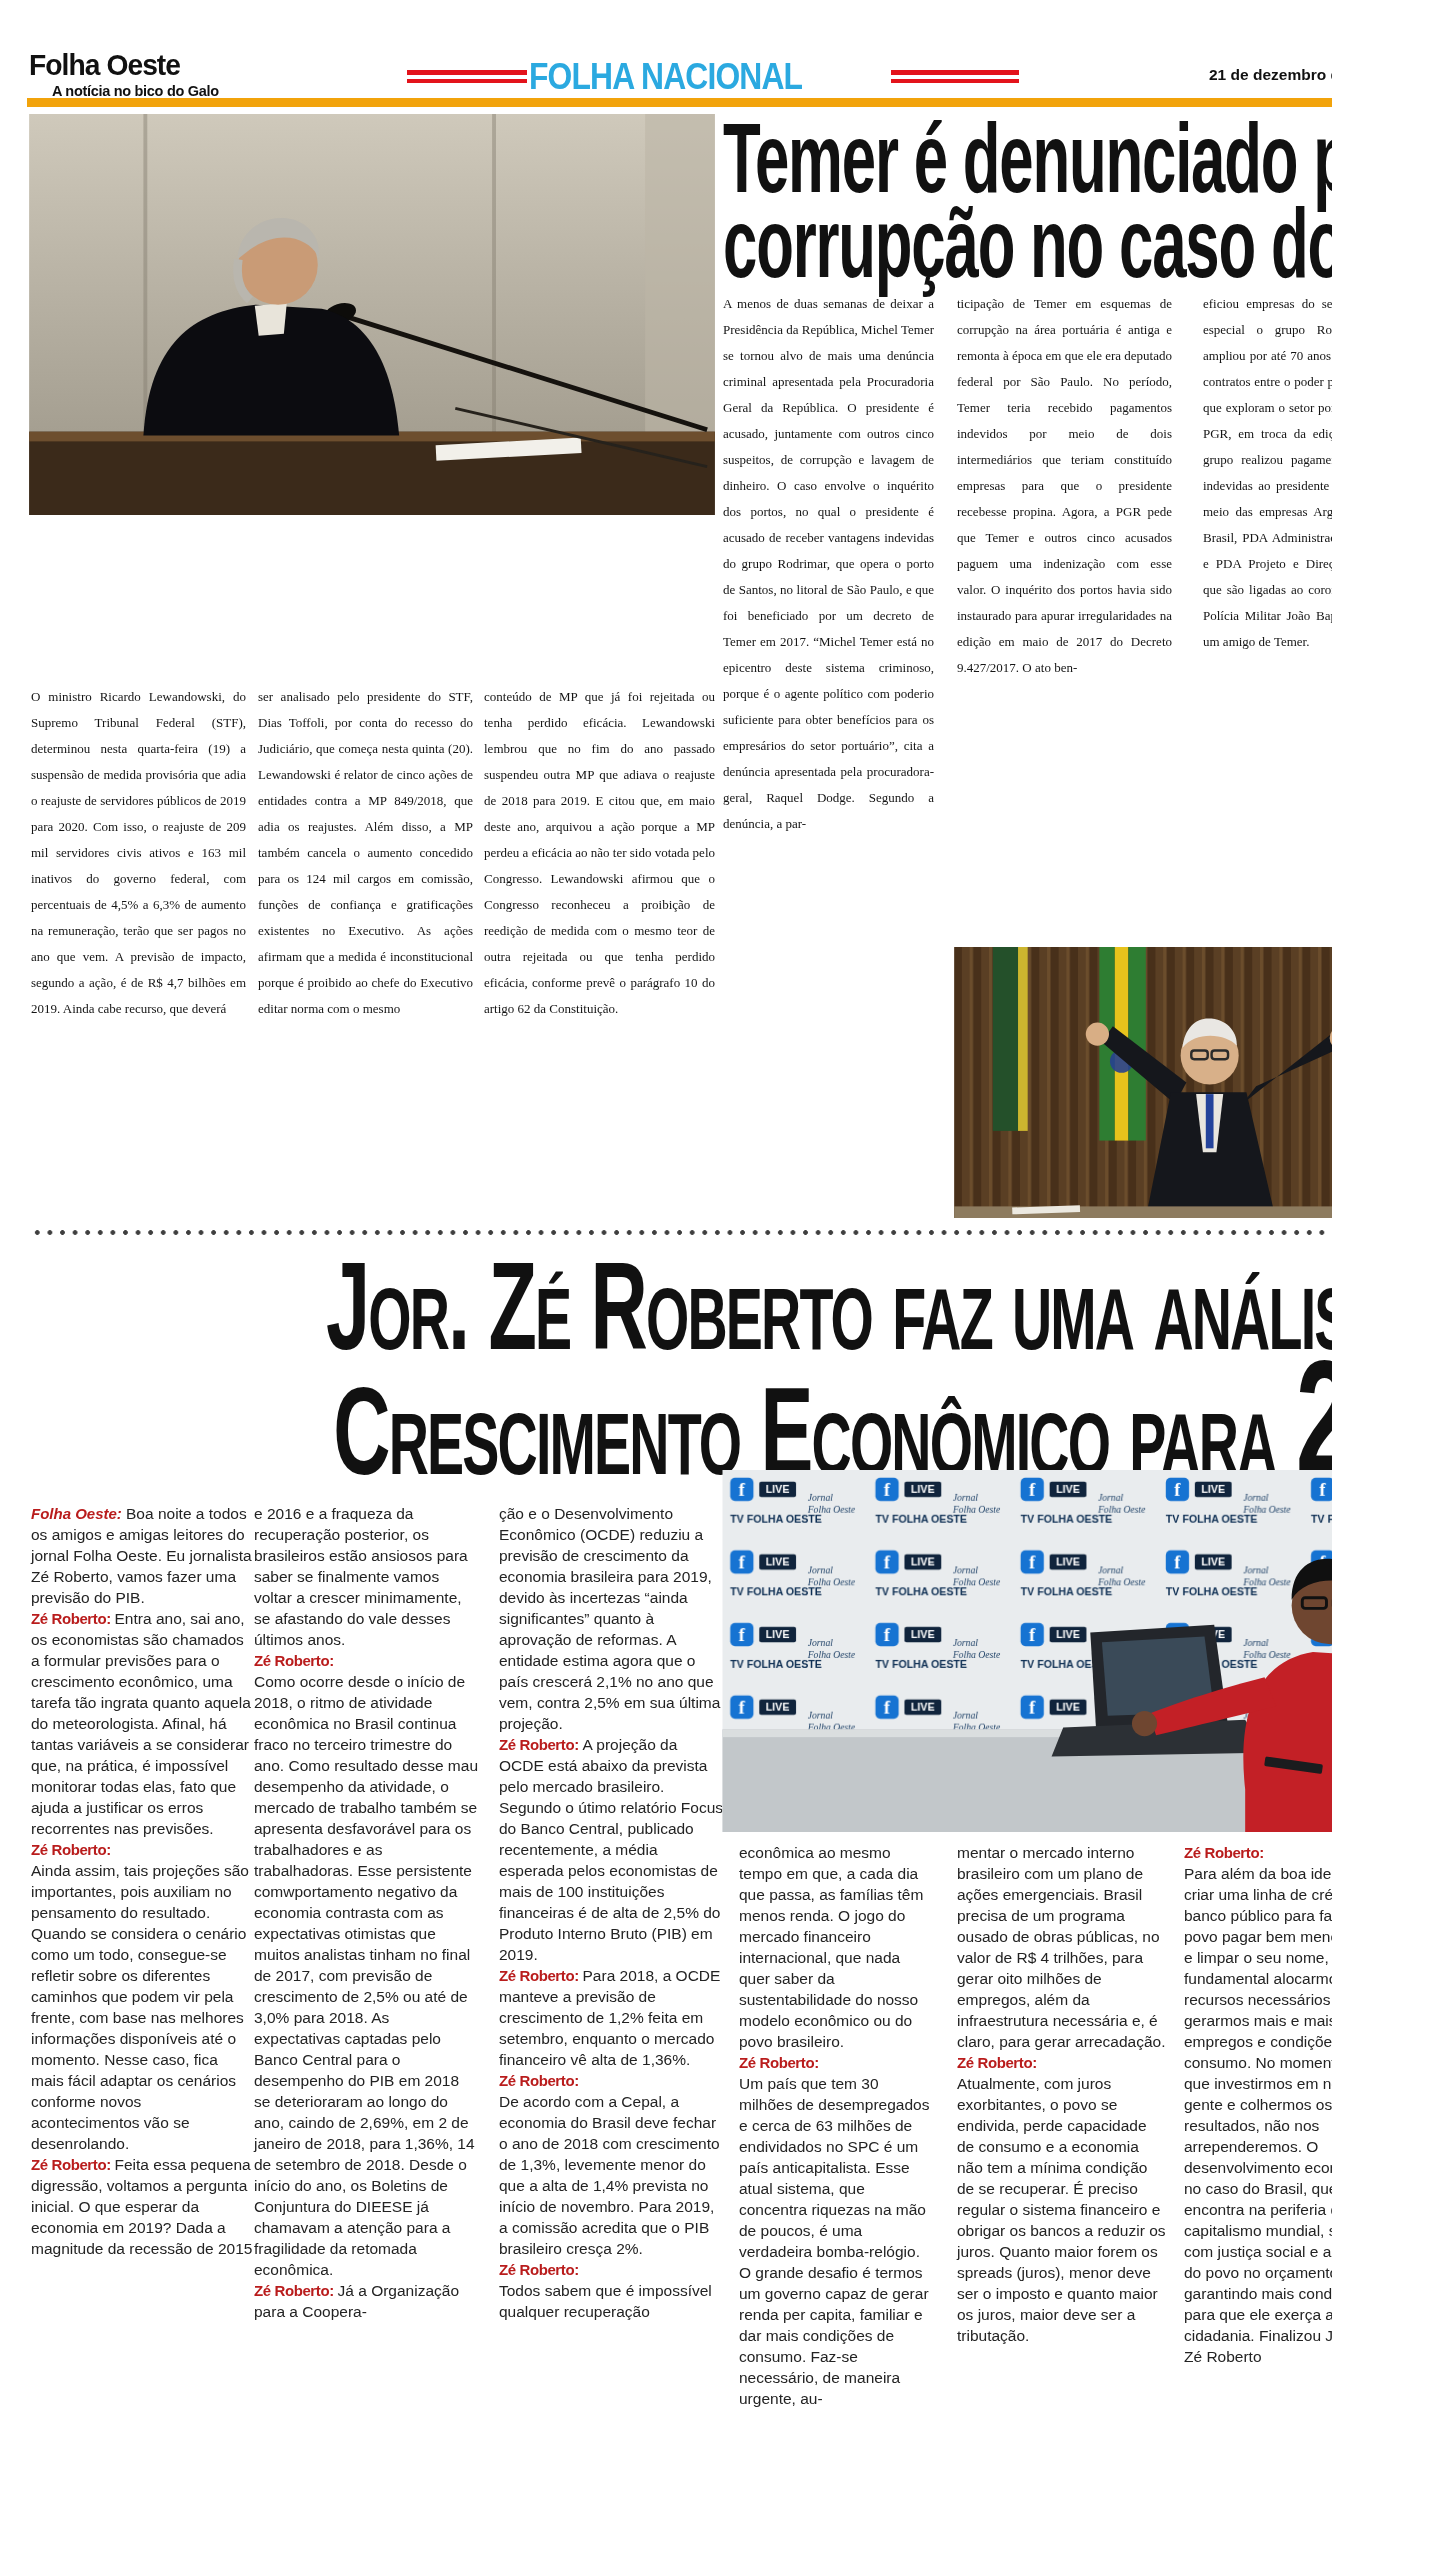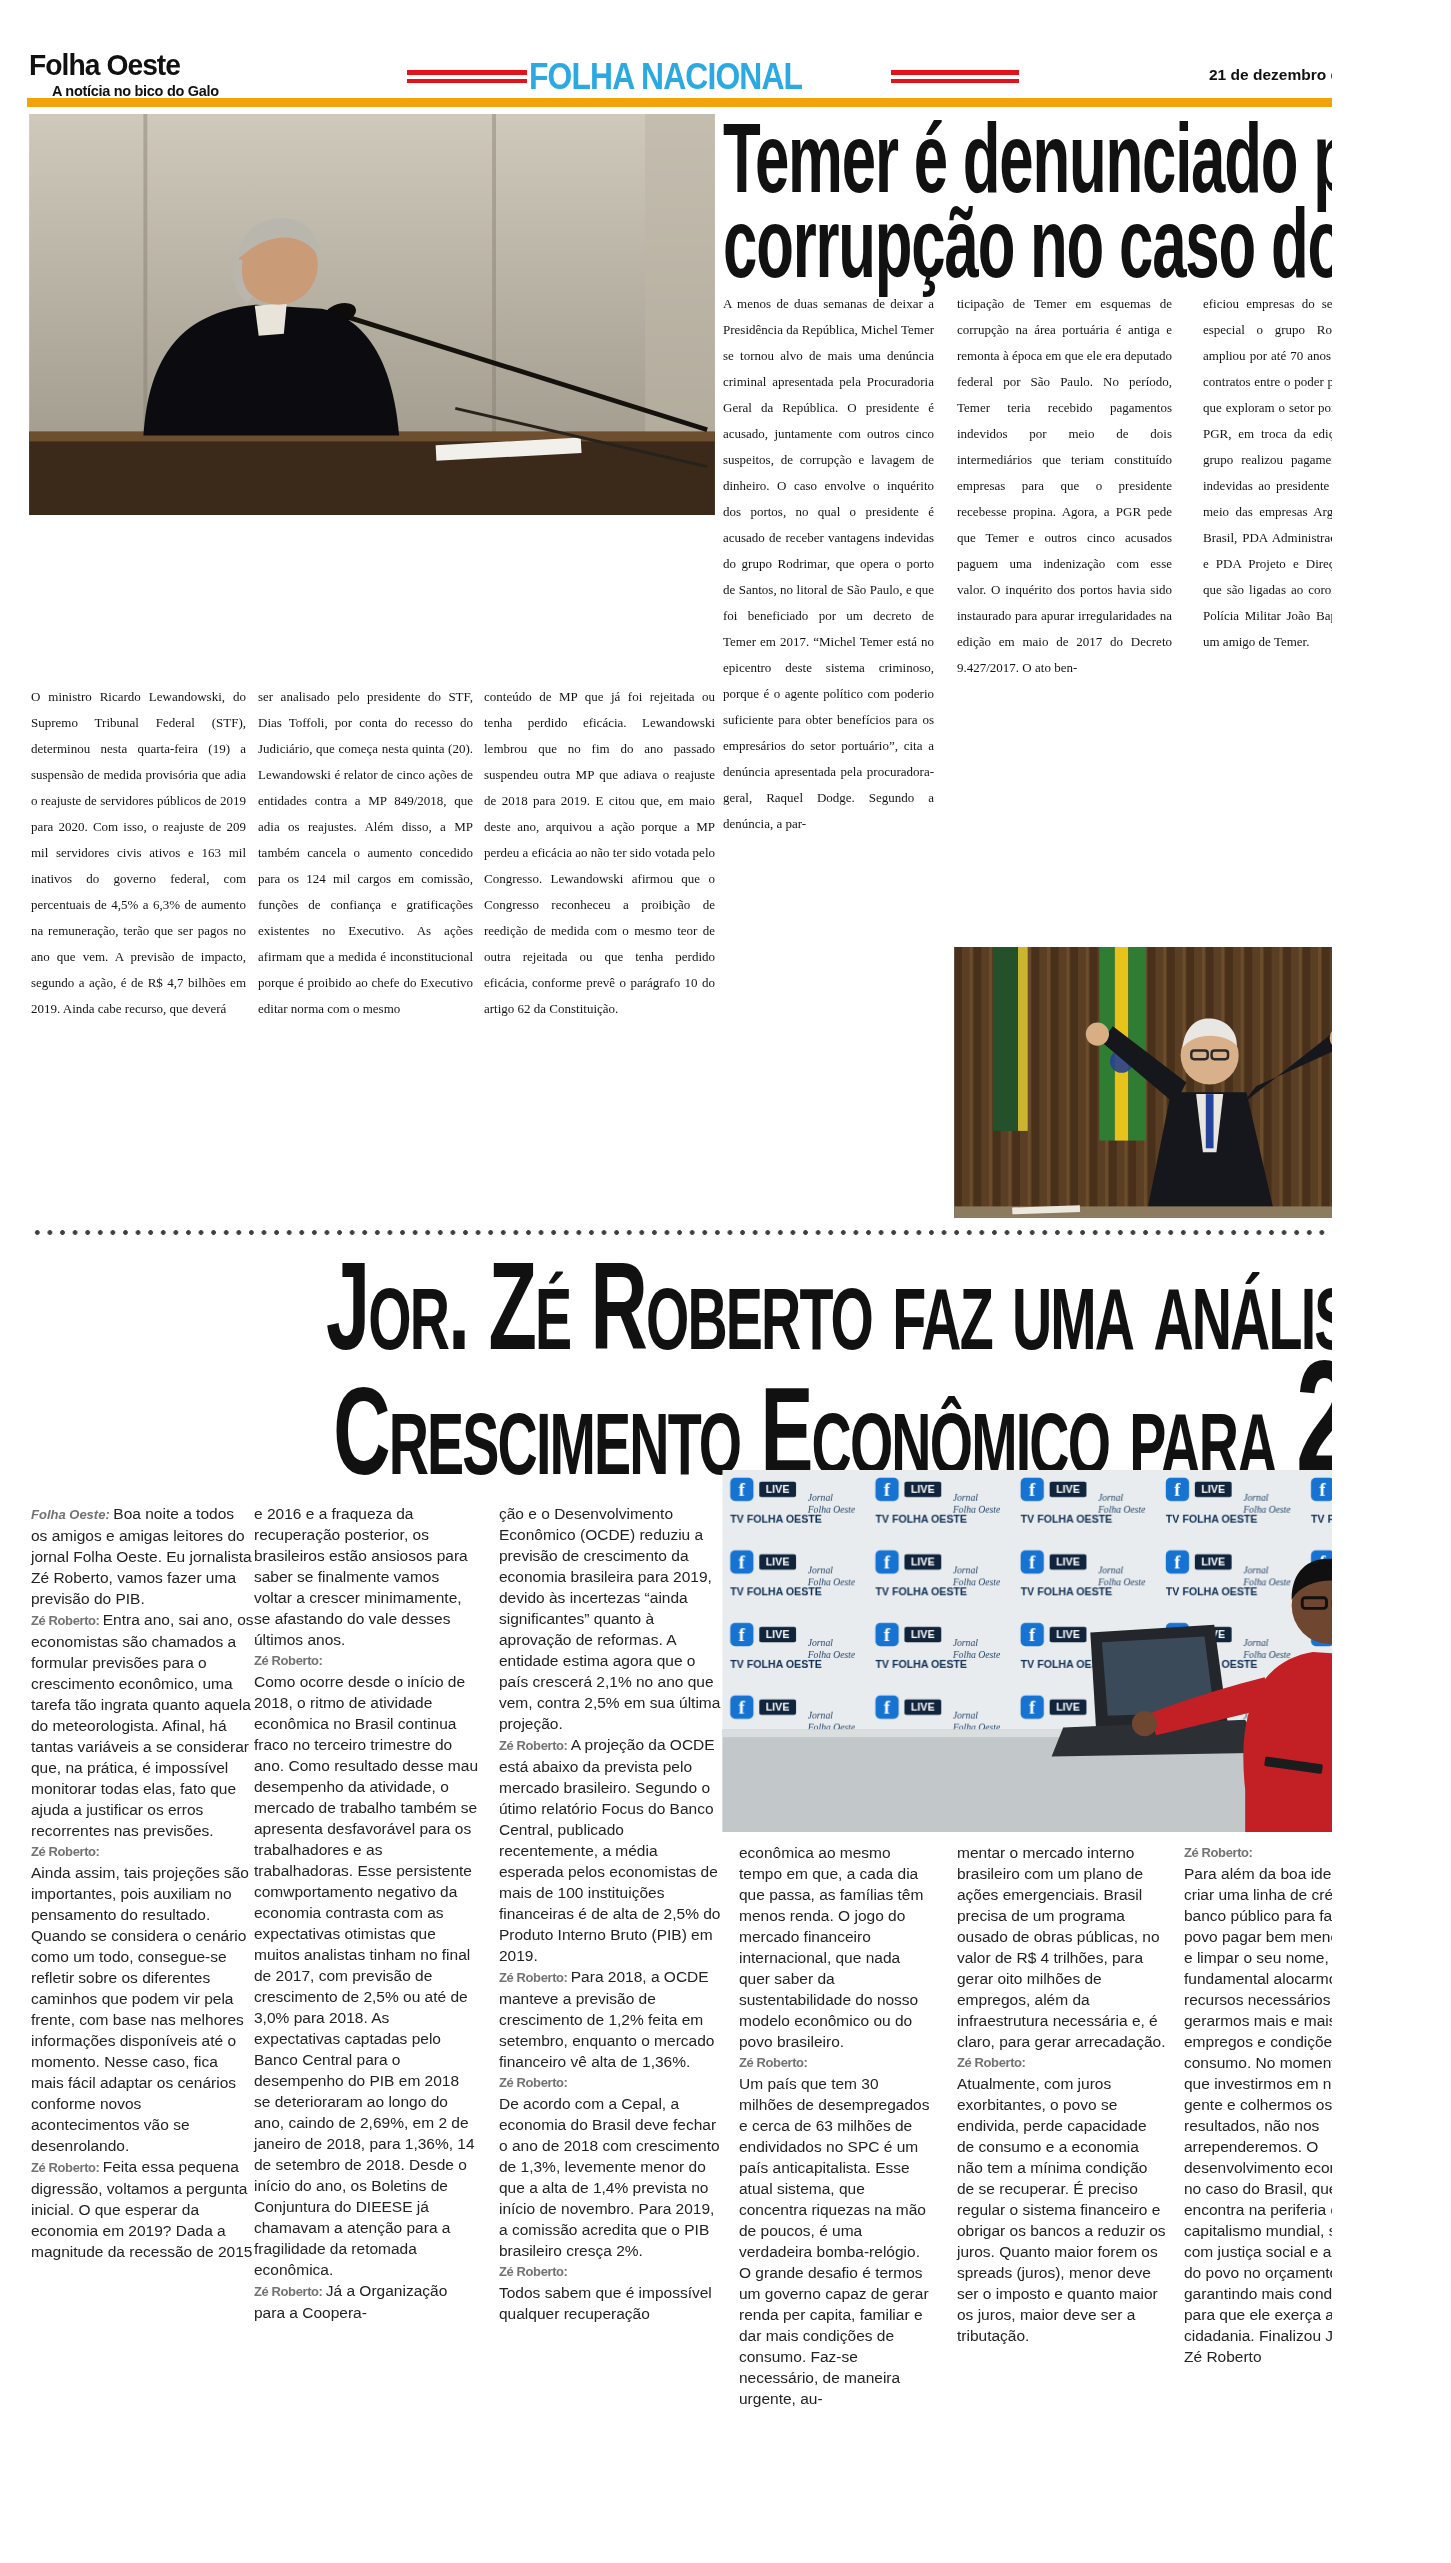--- a/index.html
+++ b/index.html
@@ -29,21 +29,21 @@
   .big-head .ln{display:inline-block;font-variant:small-caps;font-size:124px;line-height:108px;font-weight:bold;
                 transform:scaleX(.64);transform-origin:center top;white-space:nowrap;letter-spacing:-2.9px;}
   .big-head .row2{display:block;margin-top:3.9px;}
   .big-head .yr{font-variant:normal;font-size:163px;letter-spacing:-3.9px;}
 
   
   .serifcol{font-family:"Liberation Serif","DejaVu Serif",serif;font-size:13px;line-height:26px;
             text-align:justify;color:#141414;}
   .sanscol{font-family:"Liberation Sans",sans-serif;font-size:15.5px;line-height:21px;color:#232323;}
   .sanscol p{margin:0;}
-  .lbl{font-weight:bold;letter-spacing:-0.4px;color:#737373;font-size:13px;}
+  .lbl{font-weight:bold;letter-spacing:-0.4px;color:#b91c1c;font-size:15px;}
   .lbl.blk{display:block;}
   .lbl.it{font-style:italic;font-weight:bold;letter-spacing:0;}
 
   .dots{left:31px;top:1228px;width:1389px;height:8.7px;
         background-image:radial-gradient(circle,#3f3f3f 2px,transparent 2.6px);
         background-size:12.6px 8.7px;background-repeat:repeat-x;}
 
   .photo{display:block;}
 </style>
 </head>

